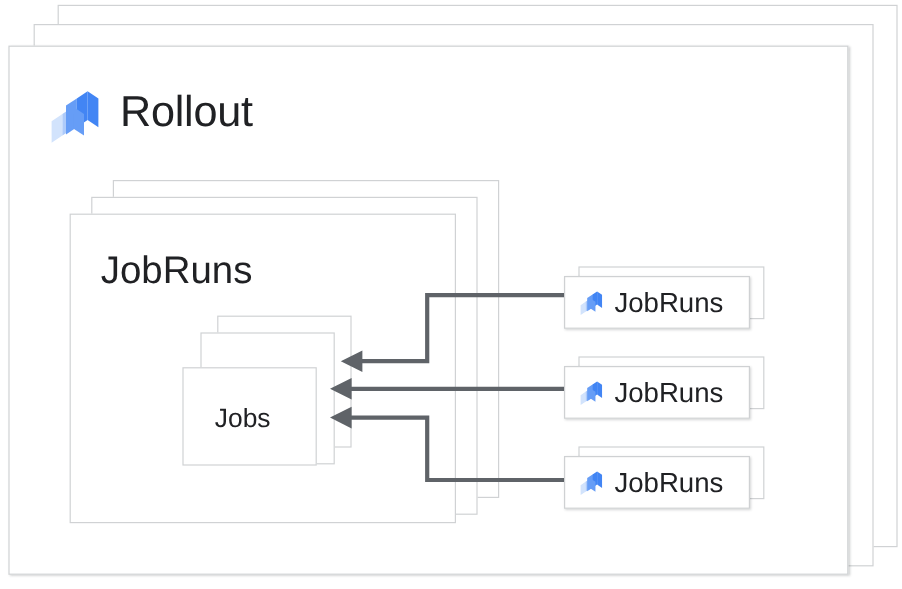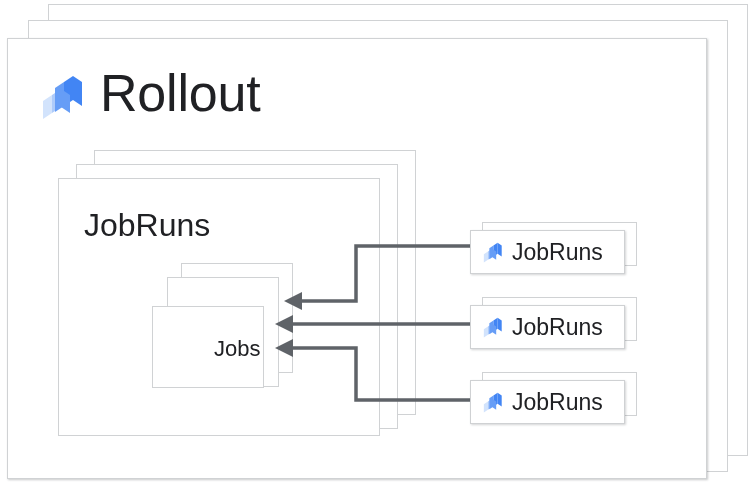--- a/index.html
+++ b/index.html
@@ -43,21 +43,21 @@
   
   .jobs-back-2 { left: 181px; top: 263px; width: 112px; height: 110px; }
   .jobs-back-1 { left: 167px; top: 277px; width: 112px; height: 110px; }
   .jobs-front  { left: 152px; top: 306px; width: 112px; height: 82px; }
 
   
   .title-rollout {
     position: absolute;
     left: 100px;
     top: 68px;
-    font-size: 52px;
+    font-size: 36px;
     line-height: 50px;
     color: #202124;
     letter-spacing: -0.2px;
     white-space: nowrap;
   }
   .title-phases {
     position: absolute;
     left: 84px;
     top: 206px;
     font-size: 32px;
@@ -66,21 +66,20 @@
     white-space: nowrap;
   }
   .title-jobs {
     position: absolute;
     left: 179px;
     top: 336px;
     font-size: 22px;
     line-height: 26px;
     color: #202124;
     white-space: nowrap;
-    margin-left: 35px;
   }
 
   
   .logo-mark {
     position: absolute;
     left: 39px;
     top: 72px;
     width: 48px;
     height: 48px;
   }

